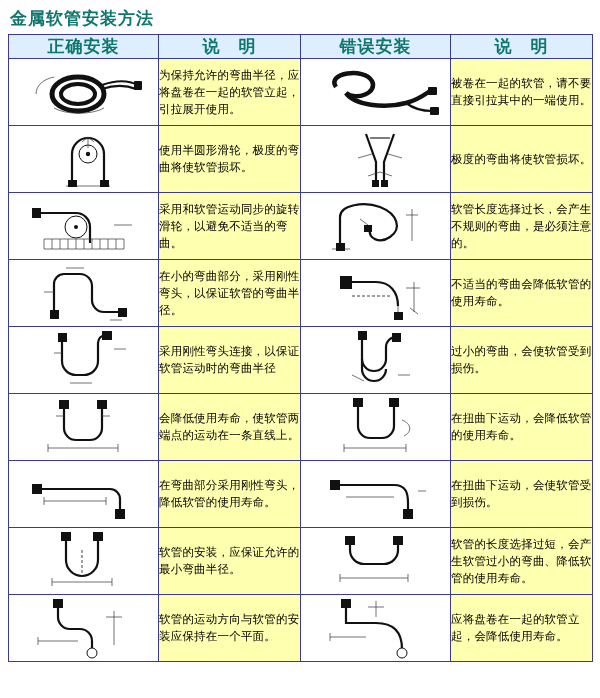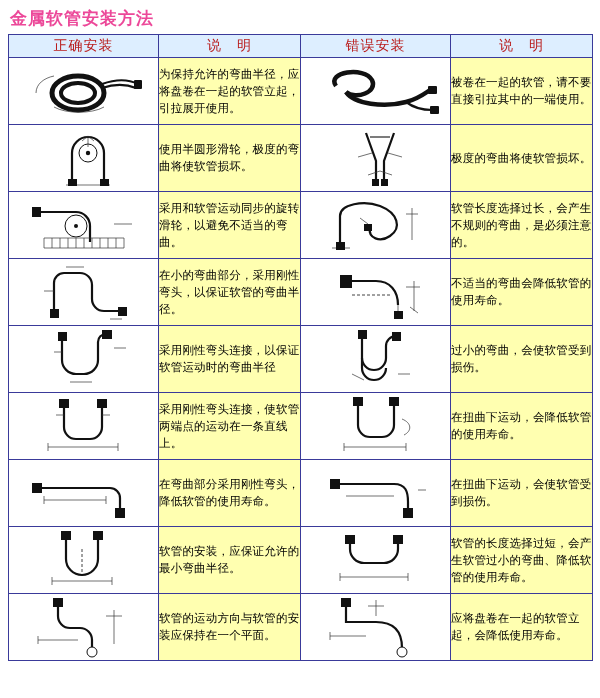--- a/index.html
+++ b/index.html
@@ -20,38 +20,38 @@
     position: relative;
     box-sizing: border-box;
     padding: 6px 8px 0 8px;
   }
   .title {
     font-size: 17px;
     font-weight: bold;
     letter-spacing: 1px;
     margin: 2px 0 6px 2px;
     line-height: 20px;
-    color: #ec4899;
+    color: #0f766e;
   }
   table.hose-table {
     border-collapse: collapse;
     width: 584px;
     table-layout: fixed;
     border: 1px solid #2a2a8a;
   }
   table.hose-table td, table.hose-table th {
     border: 1px solid #3a3a9a;
     padding: 0;
     vertical-align: middle;
   }
   thead th {
     background: #ddeeff;
-    color: #b91c1c;
-    font-size: 14px;
-    font-weight: normal;
+    color: #0f766e;
+    font-size: 17px;
+    font-weight: bold;
     height: 22px;
     letter-spacing: 1px;
   }
   col.c-img { width: 150px; }
   col.c-txt { width: 142px; }
   td.img-cell {
     background: #ffffff;
     text-align: center;
     height: 66px;
     padding: 2px 0;
@@ -257,21 +257,21 @@
             <svg width="140" height="62" viewBox="0 0 140 62">
               <path class="ln2" d="M50 8 L50 32 A12 12 0 0 0 62 44 L76 44 A12 12 0 0 0 88 32 L88 8"></path>
               <rect x="45" y="4" width="10" height="9" class="fillk"></rect>
               <rect x="83" y="4" width="10" height="9" class="fillk"></rect>
               <path class="lnthin" d="M34 52 L104 52"></path>
               <path class="lnthin" d="M34 48 L34 56 M104 48 L104 56"></path>
               <path class="lnthin" d="M42 20 L50 20 M88 20 L96 20"></path>
             </svg>
           </span>
         </td>
-        <td class="txt-cell">采用刚性弯头连接，使软管两端点的运动在一条直线上。</td>
+        <td class="txt-cell">会降低使用寿命，使软管两端点的运动在一条直线上。</td>
         <td class="img-cell">
           <span>
             <svg width="140" height="62" viewBox="0 0 140 62">
               <path class="ln2" d="M52 6 L52 30 A12 12 0 0 0 64 42 L76 42 A12 12 0 0 0 88 30 L88 6"></path>
               <rect x="47" y="2" width="10" height="9" class="fillk"></rect>
               <rect x="83" y="2" width="10" height="9" class="fillk"></rect>
               <path class="lnthin" d="M38 52 L100 52"></path>
               <path class="lnthin" d="M38 48 L38 56 M100 48 L100 56"></path>
               <path class="lnthin" d="M96 24 C106 28 106 36 98 40"></path>
             </svg>

